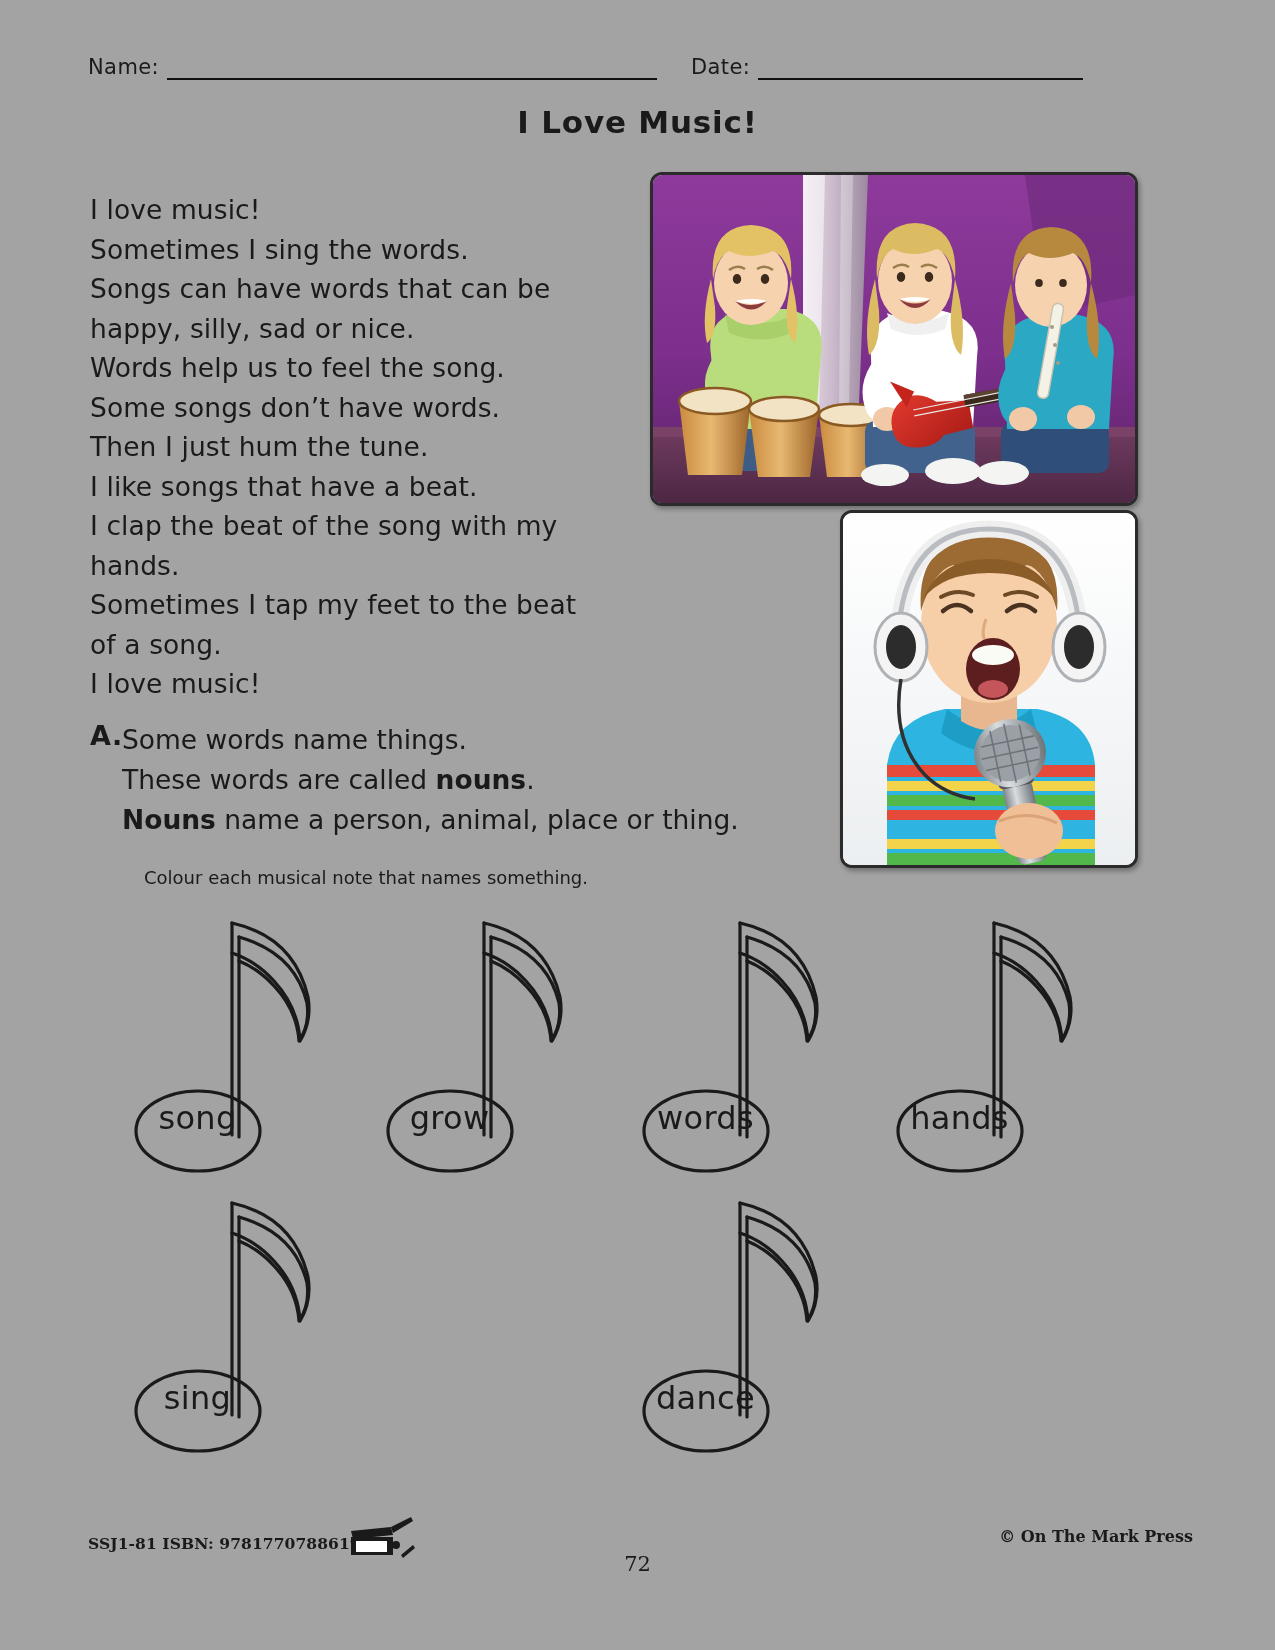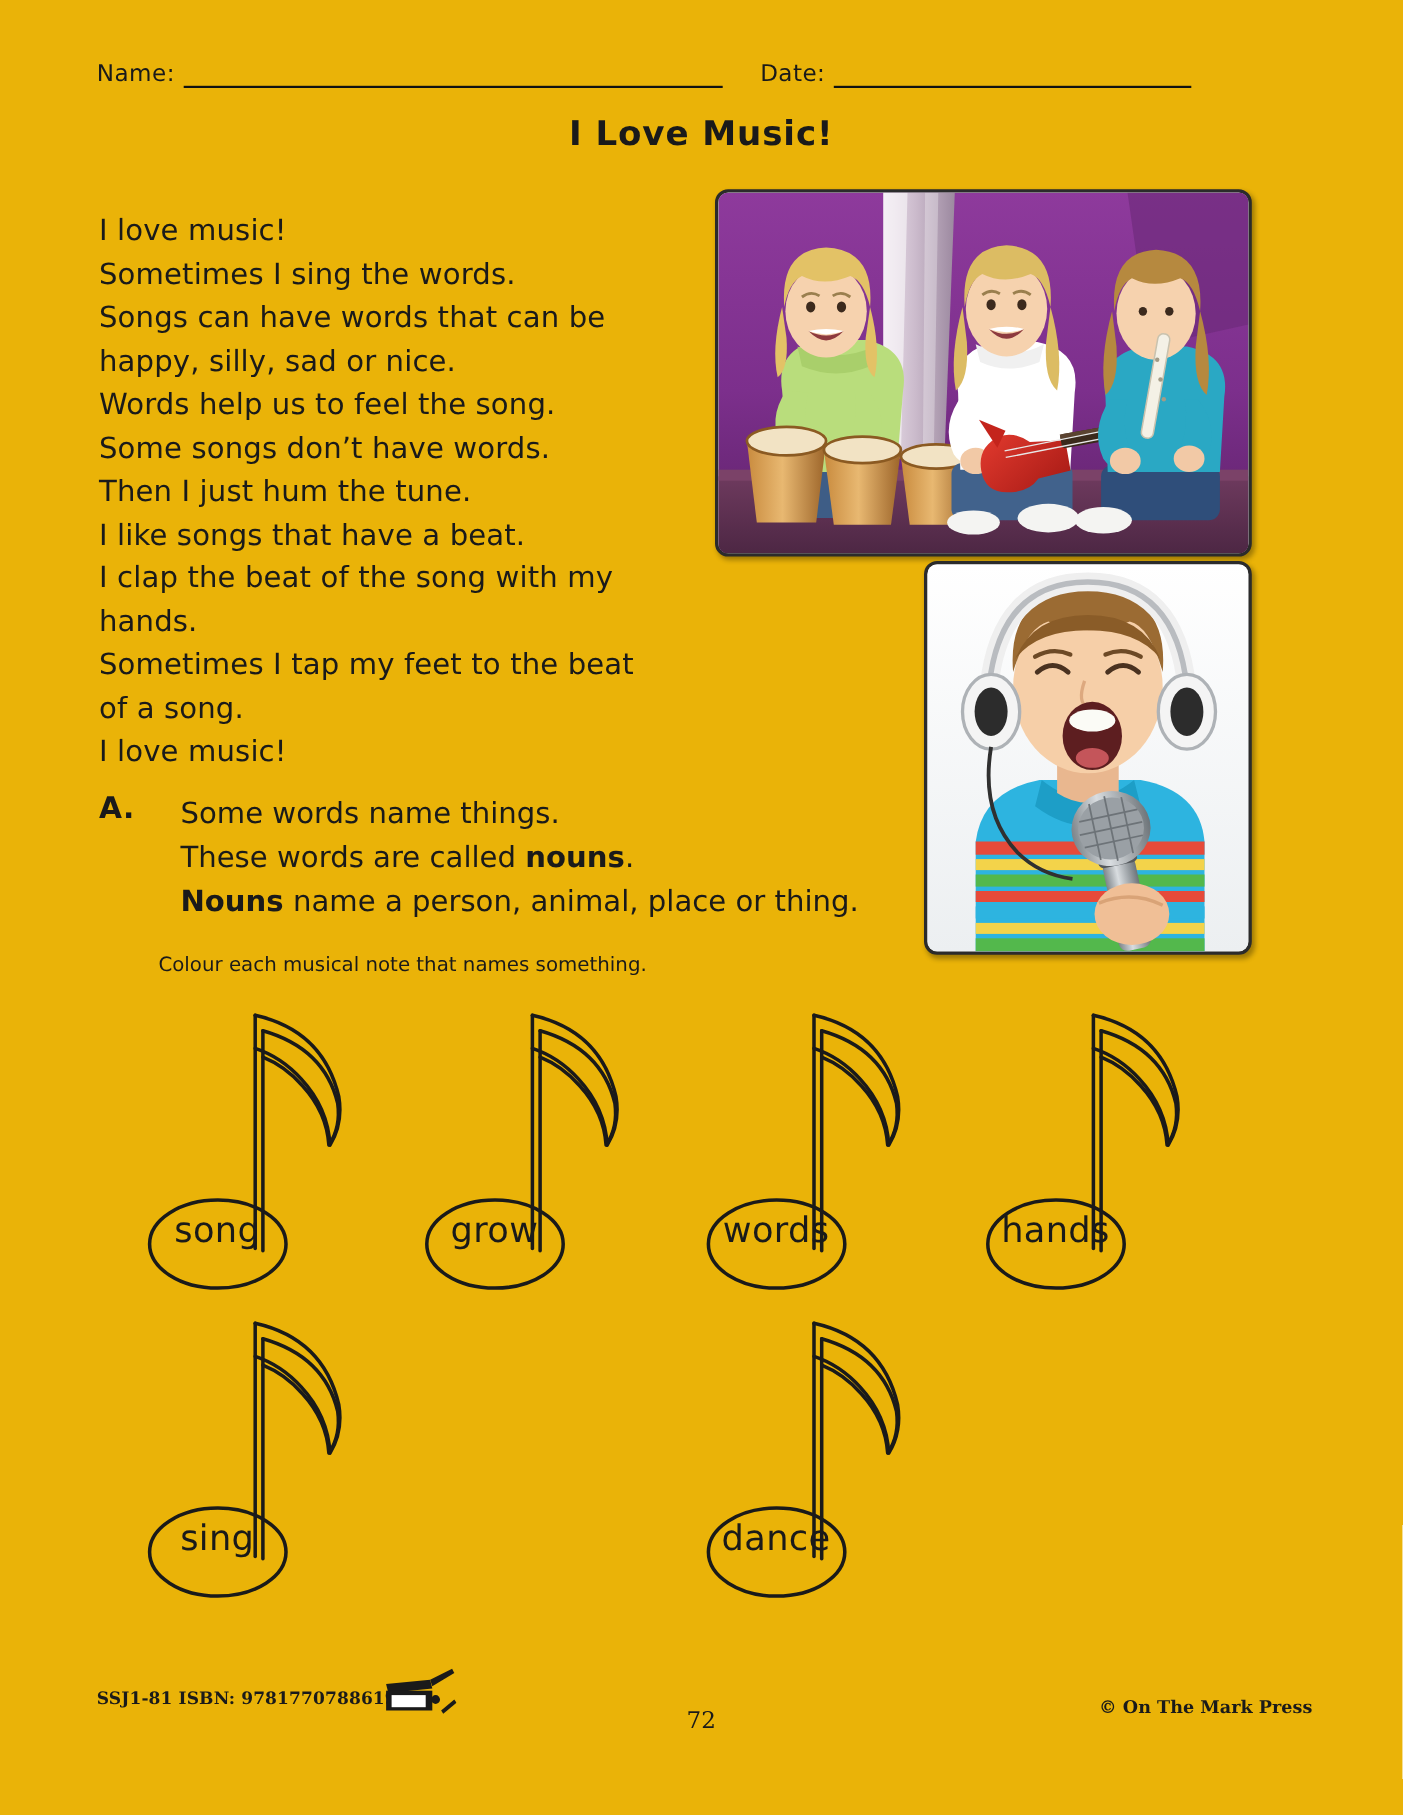--- a/index.html
+++ b/index.html
@@ -12,21 +12,21 @@
     height: 1650px;
     position: relative;
     font-family: "DejaVu Sans", sans-serif;
     color: #1a1a1a;
     overflow: hidden;
   }
 
   .page {
     position: absolute;
     inset: 0;
-    background: #eab308;
+    background: #a3a3a3;
   }
 
   
   .name-date-row {
     position: absolute;
     left: 88px;
     top: 44px;
     width: 1012px;
     height: 36px;
     display: flex;
@@ -100,21 +100,21 @@
   }
   .sa-letter {
     position: absolute;
     left: 0;
     top: 0;
     font-size: 27px;
     font-weight: bold;
     letter-spacing: 0.5px;
   }
   .sa-lines {
-    margin-left: 74px;
+    margin-left: 32px;
   }
   .sa-line {
     font-size: 26.5px;
     line-height: 40px;
     white-space: nowrap;
   }
   .sa-line b { font-weight: bold; }
 
   .colour-instruction {
     position: absolute;
@@ -190,21 +190,21 @@
     top: 14px;
     width: 1275px;
     text-align: center;
     font-family: "DejaVu Serif", serif;
     font-size: 21px;
     margin-top: 23px;
   }
   .footer-right {
     position: absolute;
     right: 82px;
-    top: 27px;
+    top: 12px;
     font-family: "DejaVu Serif", serif;
     font-weight: bold;
     font-size: 16px;
     white-space: nowrap;
   }
 </style>
 </head>
 <body>
 
 <div class="page">

